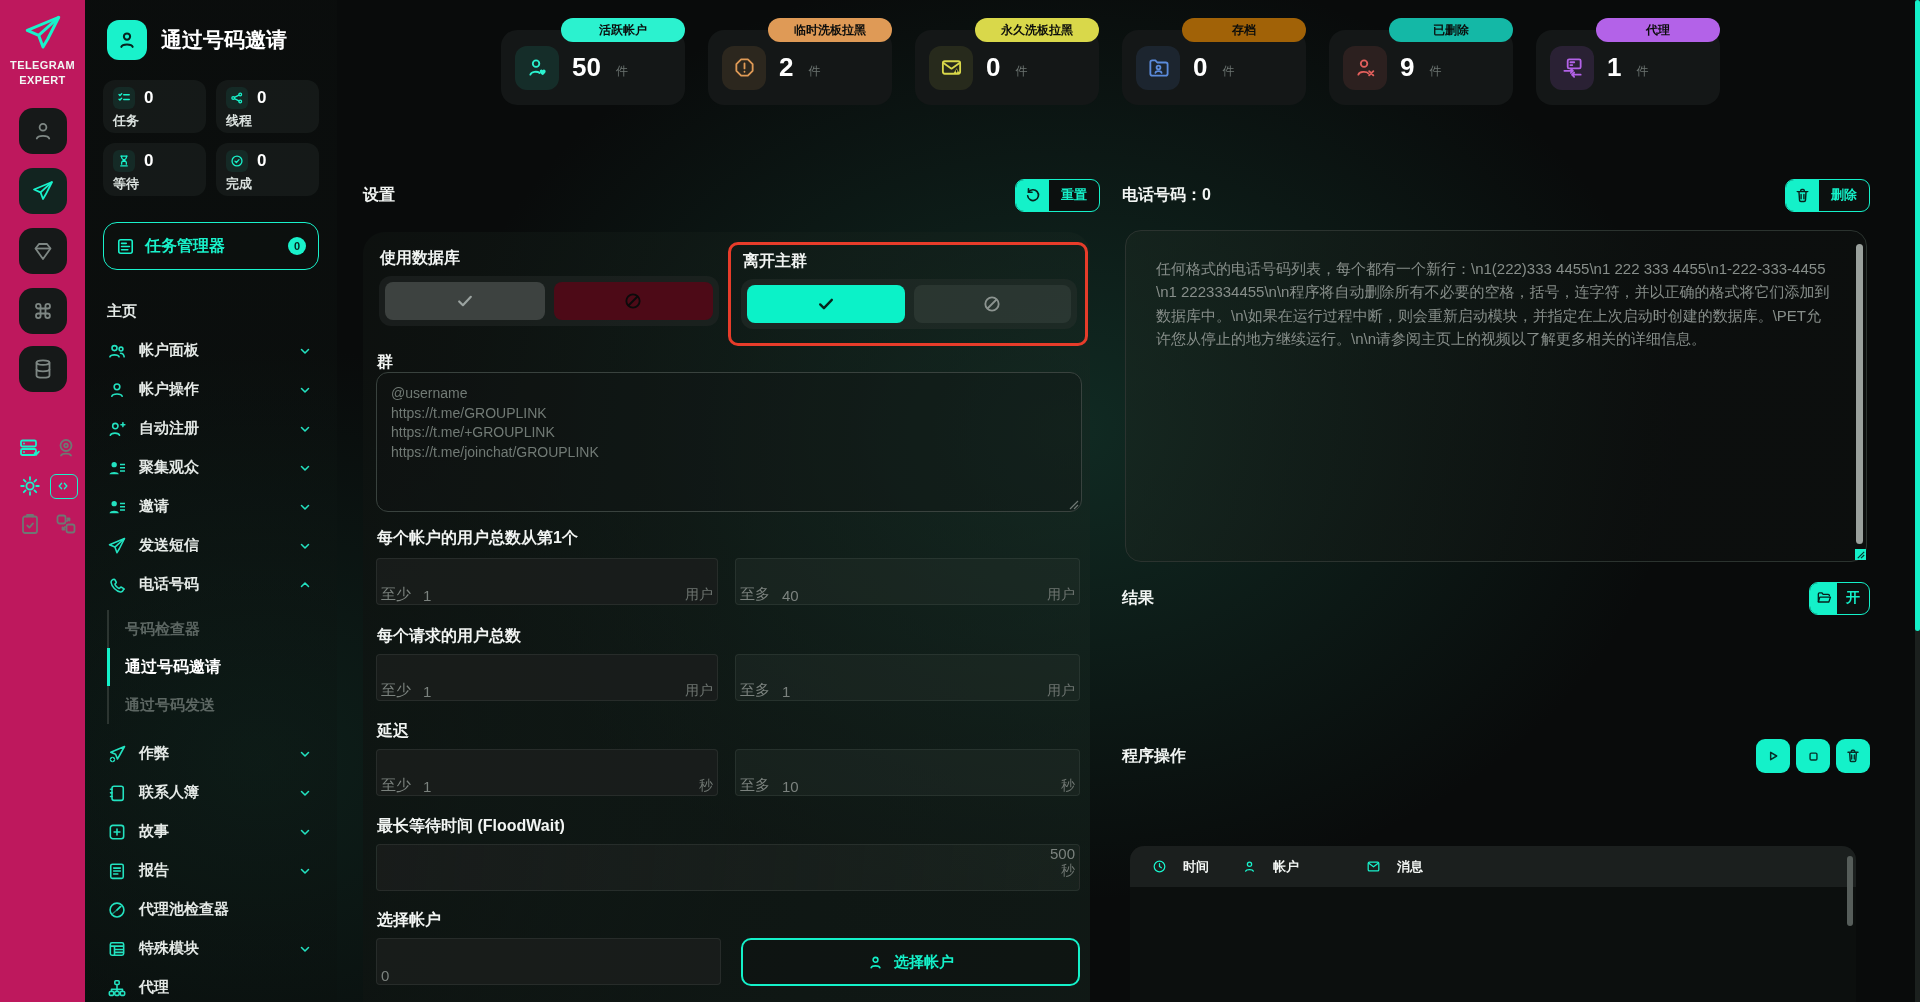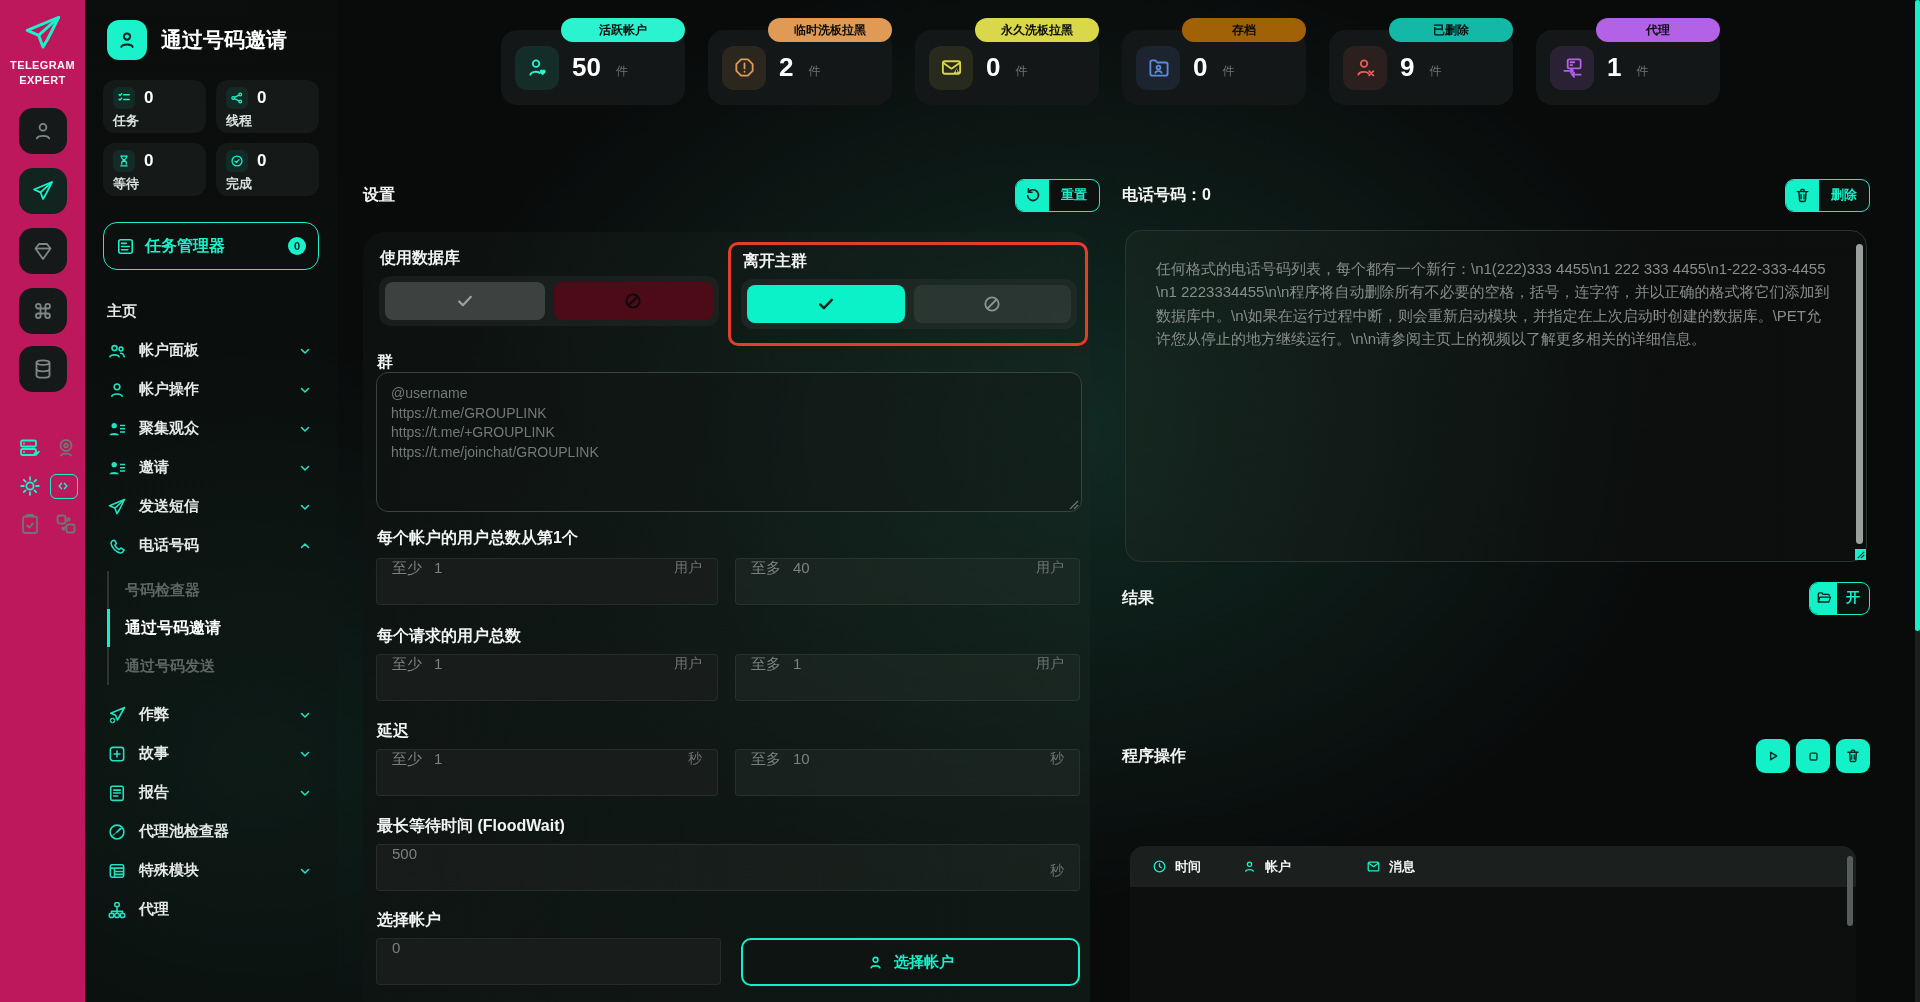--- a/index.html
+++ b/index.html
@@ -103,21 +103,21 @@
   .t-grey{ background:#3d4240; color:#9ba3a0; }
   .t-red{ background:#4d0a17; color:#0b0b0b; }
   .t-teal{ background:#0bf2c8; color:#07241c; }
   .t-off{ background:rgba(70,79,74,0.35); color:#8c9490; }
   .alert-box{ position:absolute; border:3px solid #e73c2a; border-radius:10px; }
   .g-textarea{ position:absolute; background:rgba(16,21,19,0.35); border:1px solid #39423e;
     border-radius:12px; resize:none; outline:none; color:#aab1ad; font-size:14px; line-height:1.4;
     padding:11px 14px; font-family:inherit; }
   .g-textarea::placeholder{ color:#717a75; }
   .inp{ position:absolute; height:47px; border-radius:4px; border:1px solid rgba(95,105,100,0.22);
-    display:flex; align-items:flex-start; padding:0 15px; font-size:15px; color:#7b827e; cursor:text; }
+    display:flex; align-items:flex-end; padding:0 4px; font-size:15px; color:#7b827e; cursor:text; }
   .inp.solid{ background:rgba(26,29,28,0.85); }
   .inp.tint{ background:rgba(40,52,45,0.35); }
   .inp.grad{ background:linear-gradient(95deg, rgba(26,29,28,0.85), rgba(40,52,45,0.35)); }
   .inp .val{ margin-left:12px; }
   .inp .unit{ margin-left:auto; font-size:14px; color:#6f7672; }
   .pick-btn{ position:absolute; height:48px; border:2px solid #14f1c9; border-radius:10px;
     background:rgba(13,17,15,0.4); color:#14f1c9; display:flex; align-items:center; justify-content:center;
     gap:10px; font-size:15px; font-weight:800; cursor:pointer; font-family:inherit; }
   .resize-grip{ position:absolute; right:5px; bottom:5px; width:10px; height:10px; color:#6f7773; }
 
@@ -126,21 +126,21 @@
     background:linear-gradient(100deg, rgba(25,39,32,0.62), rgba(13,16,15,0.74) 70%);
     border:1px solid #2b332f; resize:none; outline:none; padding:26px 34px 26px 30px;
     color:#878e8a; font-size:15px; line-height:1.55; font-family:inherit; z-index:1; }
   .p-textarea::placeholder{ color:#878e8a; }
   .scroll-thumb{ position:absolute; background:#9aa19d; border-radius:4px; z-index:2; }
   .corner-grip{ position:absolute; left:1855px; top:549px; width:11px; height:11px; background:#14f1c9;
     z-index:2; display:flex; align-items:center; justify-content:center; color:#06302a; cursor:nwse-resize; }
   .ops-table{ position:absolute; left:1130px; top:846px; width:726px; height:156px;
     border-radius:14px 14px 0 0; background:#0c0f0e; z-index:1; overflow:hidden; }
   .ops-thead{ height:41px; background:#1b1f1e; display:flex; align-items:center; }
-  .th{ display:flex; align-items:center; gap:8px; font-size:13px; font-weight:800; color:#f2f5f3; }
+  .th{ display:flex; align-items:center; gap:16px; font-size:13px; font-weight:800; color:#f2f5f3; }
   .th svg{ color:#19f2cb; }
   .th.c1{ width:112px; padding-left:22px; }
   .th.c2{ width:124px; }
   .th.c3{ flex:1; }
 
   
   .pagebar{ position:absolute; right:0; top:0; width:5px; height:1002px; background:#1b201e; z-index:4; }
   .pagebar-thumb{ position:absolute; top:0; right:0; width:5px; height:631px; background:#14f1c9; border-radius:3px; }
 </style>
 </head>
@@ -323,20 +323,31 @@
       <svg class="ic" viewBox="0 0 24 24" fill="none" stroke="currentColor" stroke-width="1.9" stroke-linecap="round">
           <circle cx="12" cy="8.2" r="3.4"></circle>
           <path d="M5.8 19.5c1.2-3.6 11.2-3.6 12.4 0"></path>
         </svg>
       <span>帐户操作</span>
       <svg class="chev" viewBox="0 0 24 24" fill="none" stroke="currentColor" stroke-width="2.6" stroke-linecap="round" stroke-linejoin="round">
           <path d="m6 9.5 6 6 6-6"></path>
         </svg>
     </div>
     <div class="mi">
+      <svg class="ic" viewBox="0 0 24 24" fill="none" stroke="currentColor" stroke-width="1.9" stroke-linecap="round">
+          <circle cx="10" cy="8.4" r="3.2"></circle>
+          <path d="M4 19.5c1.1-3.4 10-3.4 11 0"></path>
+          <path d="M16.8 6.8h4.6M19.1 4.5v4.6"></path>
+        </svg>
+      <span>自动注册</span>
+      <svg class="chev" viewBox="0 0 24 24" fill="none" stroke="currentColor" stroke-width="2.6" stroke-linecap="round" stroke-linejoin="round">
+          <path d="m6 9.5 6 6 6-6"></path>
+        </svg>
+    </div>
+    <div class="mi">
       <svg class="ic" viewBox="0 0 24 24" fill="currentColor" stroke="none">
           <circle cx="8.6" cy="8" r="3.2"></circle>
           <path d="M3 19.5c.8-3.8 10.4-3.8 11.2 0z"></path>
           <path d="M15.6 7h6v1.8h-6zM15.6 10.8h6v1.8h-6zM15.6 14.6h6v1.8h-6z"></path>
         </svg>
       <span>聚集观众</span>
       <svg class="chev" viewBox="0 0 24 24" fill="none" stroke="currentColor" stroke-width="2.6" stroke-linecap="round" stroke-linejoin="round">
           <path d="m6 9.5 6 6 6-6"></path>
         </svg>
     </div>
@@ -381,20 +392,30 @@
           <span>通过号码发送</span>
         </div>
     </div>
     <div class="mi">
       <svg class="ic" viewBox="0 0 24 24" fill="none" stroke="currentColor" stroke-width="1.9" stroke-linejoin="round">
           <path d="M21 3 4.5 9.8l5.8 2.5L12.5 18l2.5-4.2L21 3z"></path>
           <circle cx="6.6" cy="18.6" r="3.2" fill="currentColor" stroke="none"></circle>
           <path d="M5.2 18.6h2.8M6.6 17.2V20" stroke="#0c0f0e" stroke-width="1.6" stroke-linecap="round"></path>
         </svg>
       <span>作弊</span>
+      <svg class="chev" viewBox="0 0 24 24" fill="none" stroke="currentColor" stroke-width="2.6" stroke-linecap="round" stroke-linejoin="round">
+          <path d="m6 9.5 6 6 6-6"></path>
+        </svg>
+    </div>
+    <div class="mi">
+      <svg class="ic" viewBox="0 0 24 24" fill="none" stroke="currentColor" stroke-width="1.9" stroke-linecap="round">
+          <rect x="6" y="3.8" width="13.5" height="17" rx="2.5"></rect>
+          <path d="M6 7.5H4.2M6 11.8H4.2M6 16.1H4.2"></path>
+        </svg>
+      <span>联系人簿</span>
       <svg class="chev" viewBox="0 0 24 24" fill="none" stroke="currentColor" stroke-width="2.6" stroke-linecap="round" stroke-linejoin="round">
           <path d="m6 9.5 6 6 6-6"></path>
         </svg>
     </div>
     <div class="mi">
       <svg class="ic" viewBox="0 0 24 24" fill="none" stroke="currentColor" stroke-width="1.9" stroke-linecap="round">
           <rect x="4" y="4" width="16" height="16" rx="3"></rect>
           <path d="M12 8.5v7M8.5 12h7"></path>
         </svg>
       <span>故事</span>

